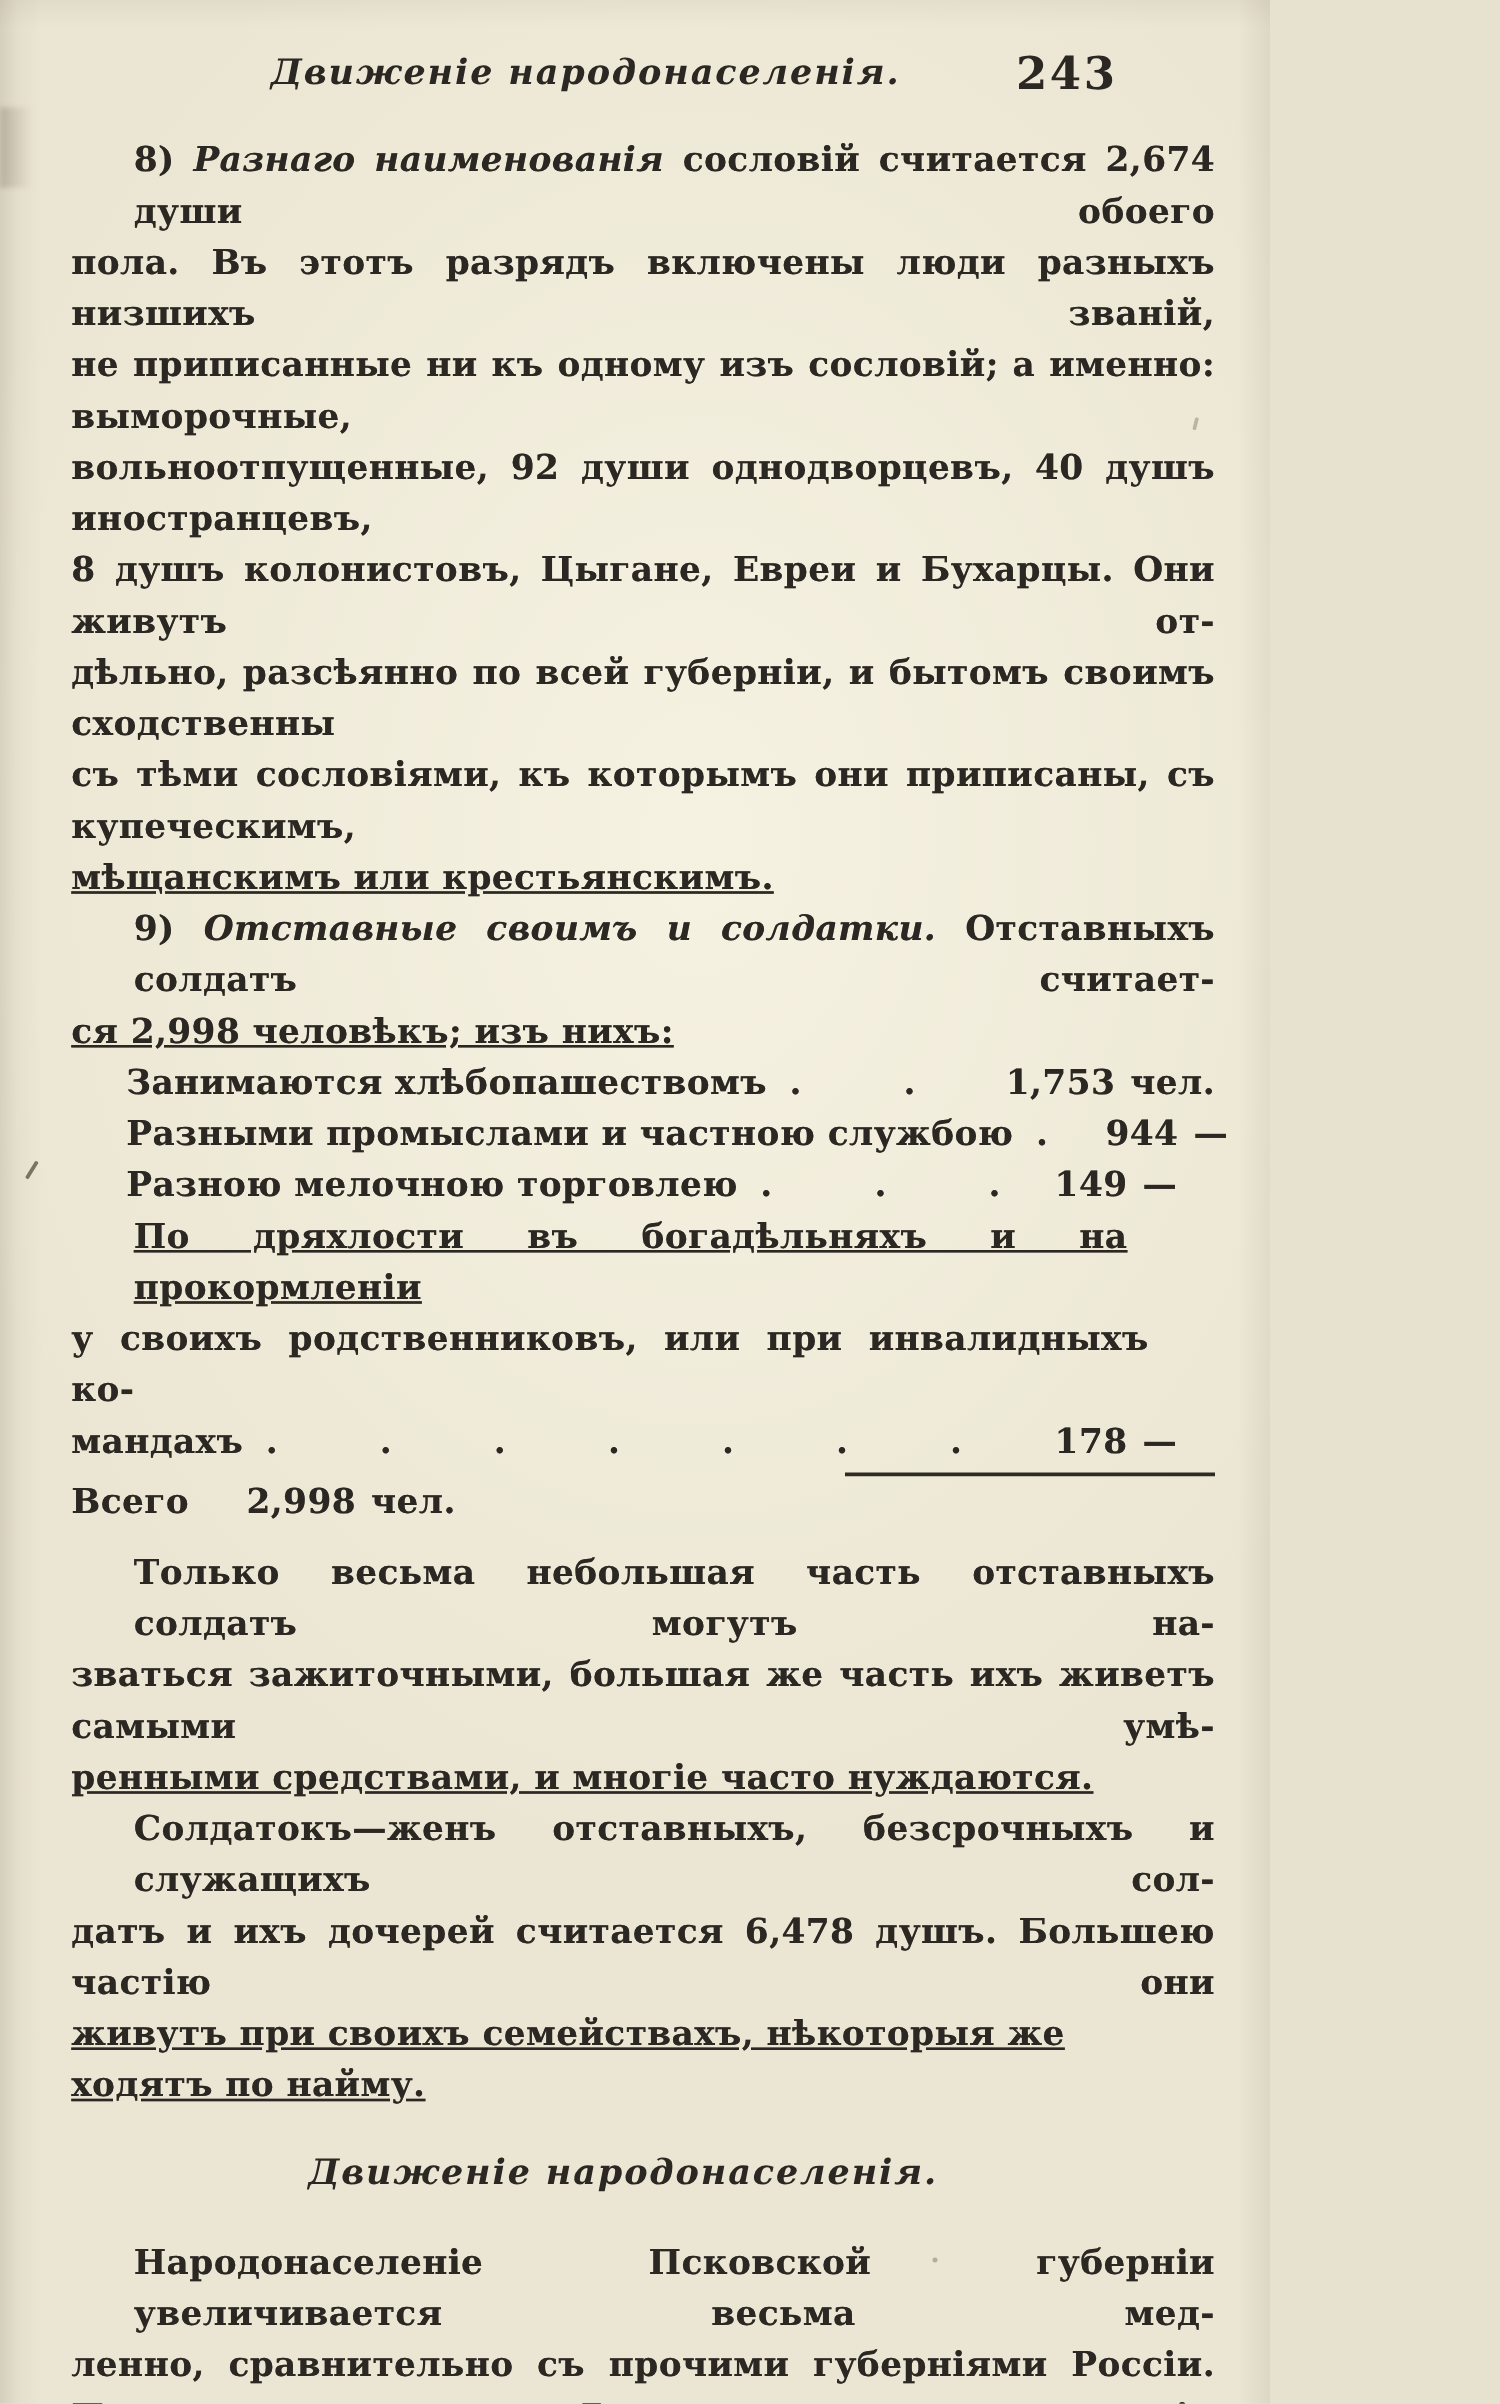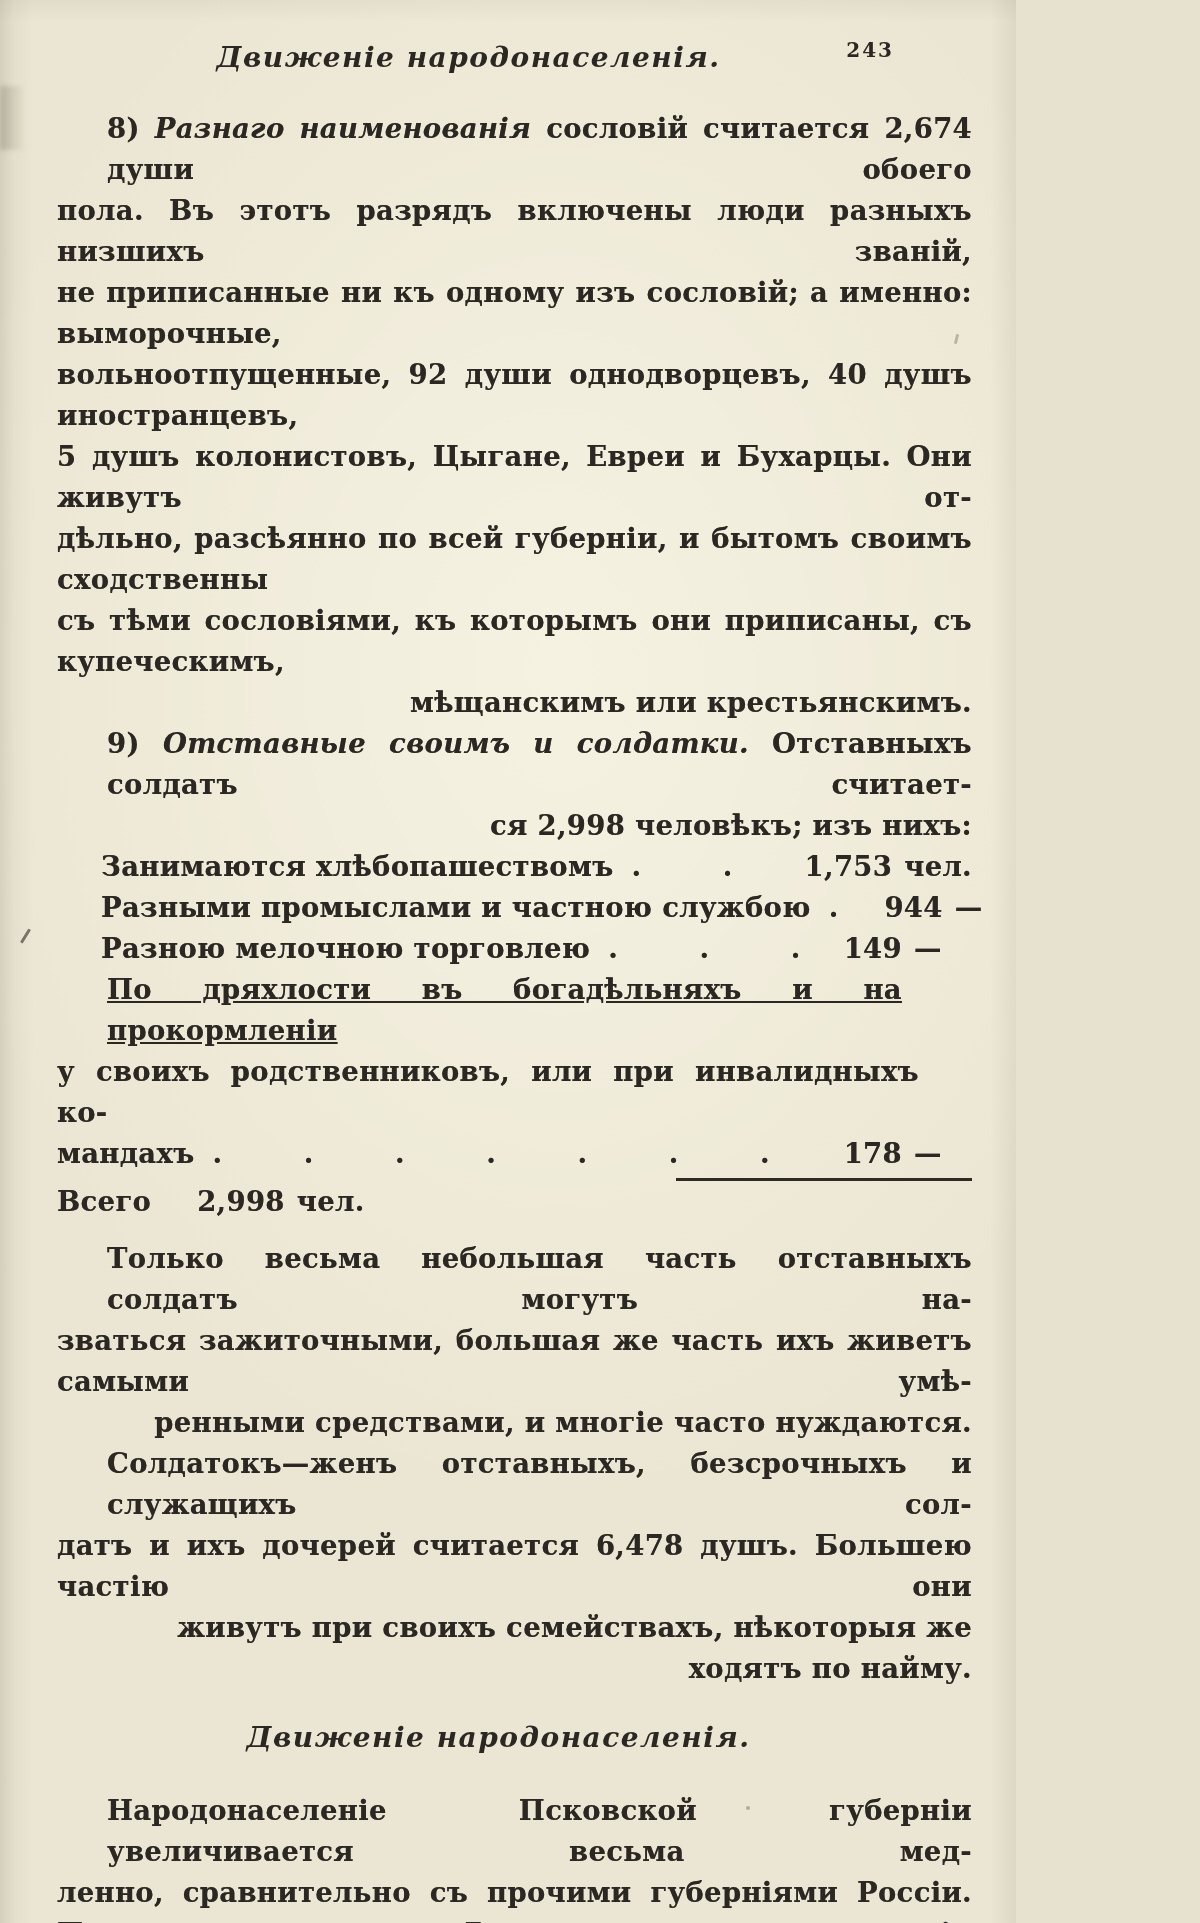--- a/index.html
+++ b/index.html
@@ -24,33 +24,33 @@
     overflow:hidden;
   }
   .txt{
     font-size:27.5px;
     font-weight:bold;
     line-height:41px;
     letter-spacing:0.3px;
     text-shadow:0 0 0.5px rgba(43,39,34,0.55);
   }
   .jline{text-align:justify;text-align-last:justify;text-justify:inter-word;}
-  .lline{text-align:right;}
+  .lline{text-align:left;text-decoration:underline;}
   .indent{padding-left:50px;}
   .it{font-style:italic;}
   
   .running-head{position:relative;height:46px;margin-bottom:26px;}
   .running-title{
     text-align:center;font-style:italic;font-weight:bold;
     font-size:28px;letter-spacing:1.5px;line-height:44px;
     transform:translateX(-46px);
   }
   .page-number{
     position:absolute;top:2px;right:78px;
-    font-size:20px;font-weight:bold;letter-spacing:2px;
+    font-size:36px;font-weight:bold;letter-spacing:2px;
   }
   
   .list-row{display:flex;align-items:baseline;}
   .list-row .lbl{white-space:nowrap;padding-left:44px;}
   .list-row .lbl.noind{padding-left:0;}
   .leader{
     flex:1 1 auto;overflow:hidden;white-space:nowrap;
     word-spacing:2.6em;padding:0 14px 0 18px;
   }
   .val{flex:0 0 100px;text-align:right;white-space:nowrap;}
@@ -88,21 +88,21 @@
   <div class="running-head">
     <div class="running-title">Движеніе народонаселенія.</div>
     <div class="page-number">243</div>
   </div>
 
   <div class="txt">
     <div class="jline indent"><span>8) </span><span class="it">Разнаго наименованія</span><span> сословій считается 2,674 души обоего</span></div>
     <div class="jline">пола. Въ этотъ разрядъ включены люди разныхъ низшихъ званій,</div>
     <div class="jline">не приписанные ни къ одному изъ сословій; а именно: выморочные,</div>
     <div class="jline">вольноотпущенные, 92 души однодворцевъ, 40 душъ иностранцевъ,</div>
-    <div class="jline">5 душъ колонистовъ, Цыгане, Евреи и Бухарцы. Они живутъ от-</div>
+    <div class="jline">8 душъ колонистовъ, Цыгане, Евреи и Бухарцы. Они живутъ от-</div>
     <div class="jline">дѣльно, разсѣянно по всей губерніи, и бытомъ своимъ сходственны</div>
     <div class="jline">съ тѣми сословіями, къ которымъ они приписаны, съ купеческимъ,</div>
     <div class="lline">мѣщанскимъ или крестьянскимъ.</div>
   </div>
 
   <div class="txt">
     <div class="jline indent"><span>9) </span><span class="it">Отставные своимъ и солдатки.</span><span> Отставныхъ солдатъ считает-</span></div>
     <div class="lline">ся 2,998 человѣкъ; изъ нихъ:</div>
   </div>
 

